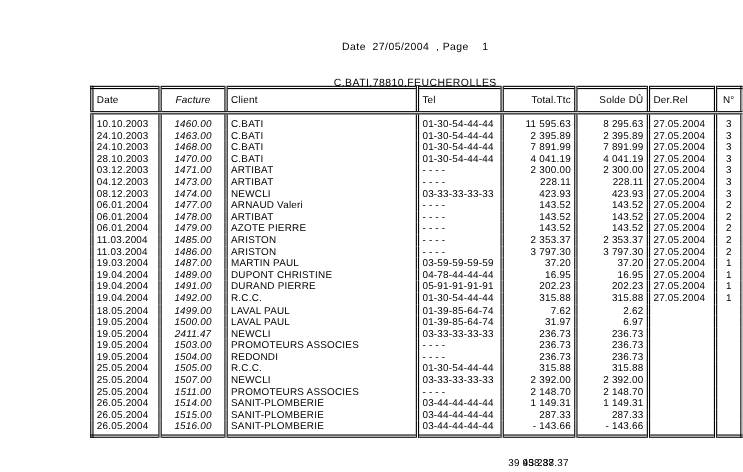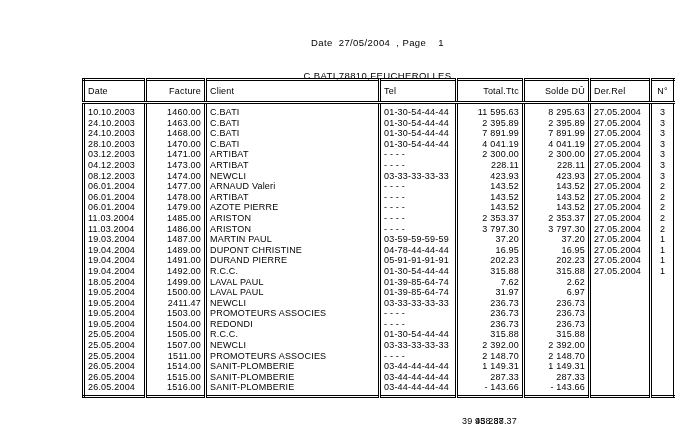--- a/index.html
+++ b/index.html
@@ -11,21 +11,21 @@
 
   .rpt-table{position:absolute;top:78px;left:82px;}
   table{border-collapse:collapse;table-layout:fixed;width:591px;font-size:9px;letter-spacing:0.2px;}
   table{border:3px double #000;}
   th,td{padding:0 3px;white-space:nowrap;overflow:hidden;font-weight:normal;}
   th:not(:first-child),td:not(:first-child){border-left:3px double #000;}
   thead th{border-bottom:3px double #000;height:20px;vertical-align:middle;}
   tbody td{line-height:10.6px;height:10.6px;}
   tbody tr:first-child td{padding-top:3px;}
   tbody tr:last-child td{padding-bottom:2px;}
-  .c0{text-align:left;}  .c1{text-align:right;} .c2{text-align:left;}
+  .c0{text-align:left;}  .c1{text-align:center;font-style:italic;} .c2{text-align:left;}
   .c3{text-align:left;}  .c4{text-align:right;margin-top:41px;} .c5{text-align:right;}
   .c6{text-align:left;}  .c7{text-align:center;}
 
   .totals{position:absolute;top:416px;left:82px;width:591px;height:12px;font-size:9px;letter-spacing:0.2px;}
   .totals .t1{position:absolute;left:300px;width:135px;text-align:right;}
   .totals .t2{position:absolute;left:380px;width:116px;}
 </style>
 </head>
 <body>
 

